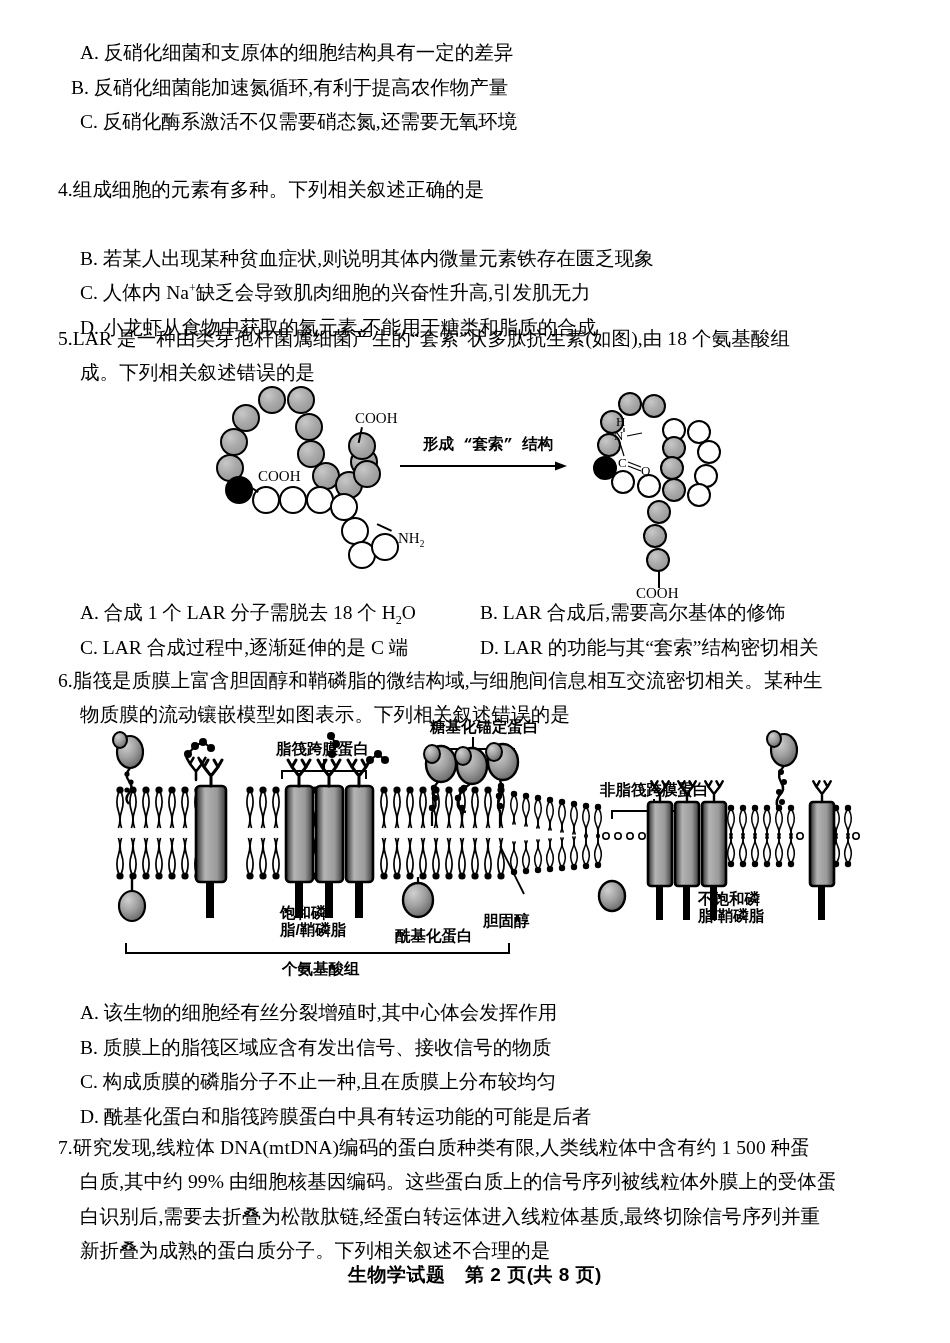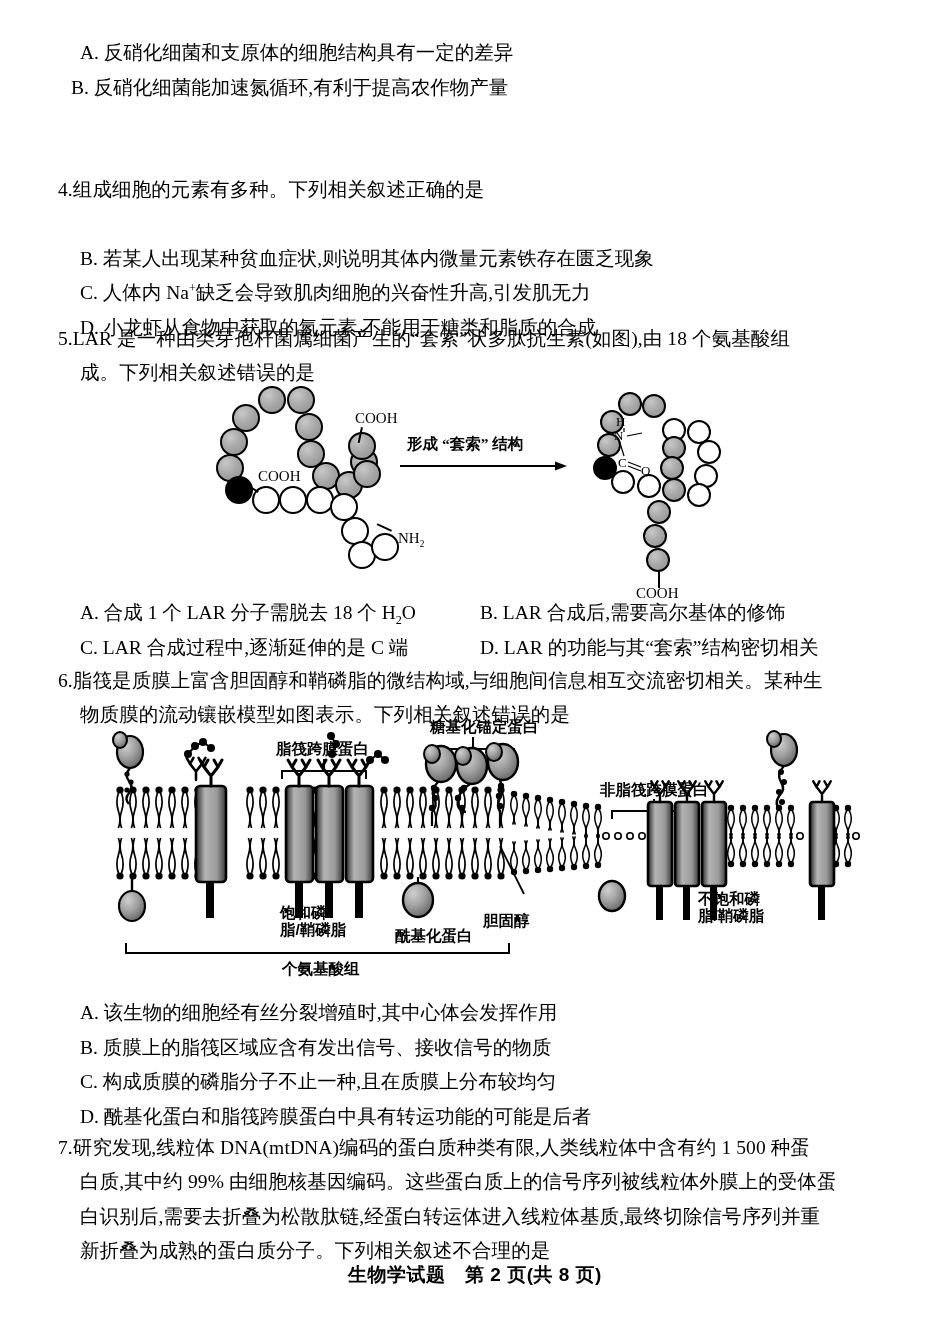--- a/index.html
+++ b/index.html
@@ -68,23 +68,24 @@
     background: #000;
   }
   .bead.sm { width: 24px; height: 24px; }
   .figlabel {
     position: absolute;
     font-size: 15px;
     font-family: "Liberation Serif", serif;
     white-space: nowrap;
   }
   .figlabel.cn {
-    font-family: Liberation Serif, serif;
+    font-family: Liberation Mono, monospace;
     font-weight: bold;
     font-size: 15.5px;
+    margin-left: 16px;
   }
   .tick {
     position: absolute;
     background: #000;
     transform-origin: 0 0;
   }
 
   
   #fig-membrane {
     position: absolute;
@@ -131,20 +132,21 @@
     letter-spacing: 0.5px;
   }
 </style>
 </head>
 <body>
 
 <div id="page">
 
   <div class="opt" style="left:80px; top:43px;">A. 反硝化细菌和支原体的细胞结构具有一定的差异</div>
   <div class="opt" style="left:71px; top:78px;">B. 反硝化细菌能加速氮循环,有利于提高农作物产量</div>
+  <div class="opt" style="left:80px; top:112px;">C. 反硝化酶系激活不仅需要硝态氮,还需要无氧环境</div>
 
   <div class="qline" style="left:58px; top:180px;">
     <span class="stemnum">4.</span><span>组成细胞的元素有多种。下列相关叙述正确的是</span>
   </div>
   <div class="opt" style="left:80px; top:249px;">B. 若某人出现某种贫血症状,则说明其体内微量元素铁存在匮乏现象</div>
   <div class="opt" style="left:80px; top:283px;">
     <span>C. 人体内 Na</span><sup>+</sup><span>缺乏会导致肌肉细胞的兴奋性升高,引发肌无力</span>
   </div>
   <div class="opt" style="left:80px; top:318px;">D. 小龙虾从食物中获取的氮元素,不能用于糖类和脂质的合成</div>
 

